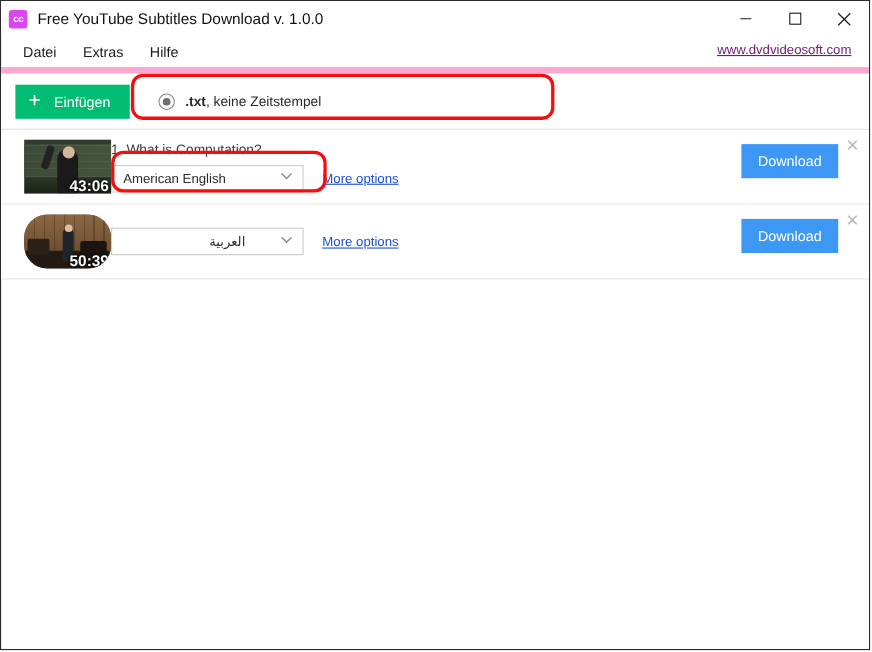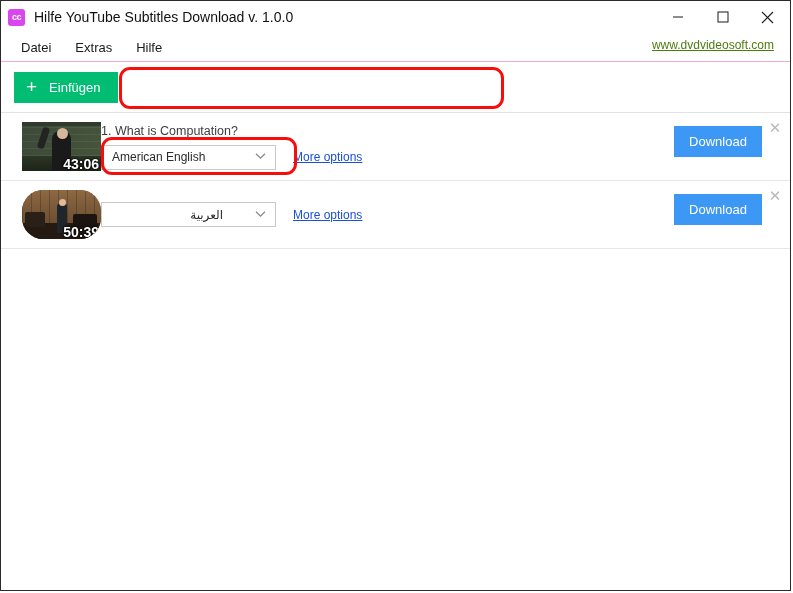--- a/index.html
+++ b/index.html
@@ -67,35 +67,35 @@
     justify-content: center;
   }
   .win-btn svg { display: block; }
 
   
   .menubar {
     position: relative;
     height: 28px;
     display: flex;
     align-items: center;
-    border-bottom: 1px solid #f9a8d4;
+    border-bottom: 6px solid #f9a8d4;
   }
   .menu-item {
     font-size: 13px;
     color: #1a1a1a;
     padding: 3px 8px;
     margin-left: 8px;
   }
   .menu-item:first-child { margin-left: 12px; }
   .site-link {
     position: absolute;
     right: 16px;
     top: 5px;
     font-size: 12px;
-    color: #4d7c0f;
+    color: #701a75;
     text-decoration: underline;
   }
 
   
   .toolbar {
     position: relative;
     height: 50px;
     border-bottom: 1px solid #e2e2e2;
     display: flex;
     align-items: center;
@@ -351,21 +351,21 @@
 </style>
 </head>
 <body>
 
 <div class="window">
 
   <div class="titlebar">
     <div class="app-icon">
       <span>cc</span>
     </div>
-    <div class="app-title">Hilfe YouTube Subtitles Download v. 1.0.0</div>
+    <div class="app-title">Free YouTube Subtitles Download v. 1.0.0</div>
 
     <div class="win-controls">
       <div class="win-btn">
         <span>
           <svg width="12" height="12" viewBox="0 0 12 12">
             <line x1="1" y1="6" x2="11" y2="6" stroke="#1a1a1a" stroke-width="1"></line>
           </svg>
         </span>
       </div>
       <div class="win-btn">
@@ -393,20 +393,25 @@
     <a class="site-link" href="#">www.dvdvideosoft.com</a>
   </div>
 
   <div class="toolbar">
     <button class="insert-btn">
       <span class="plus-icon">+</span>
       <span>Einfügen</span>
     </button>
 
     <div class="radio-group">
+      <div class="radio-opt">
+        <span class="radio-dot on"></span>
+        <b>.txt</b>
+          <span>, keine Zeitstempel</span>
+      </div>
     </div>
   </div>
 
   <div class="list">
 
     <div class="row">
       <div class="thumb thumb-a">
         <div class="board"></div>
         <div class="arm"></div>
         <div class="figure"></div>

